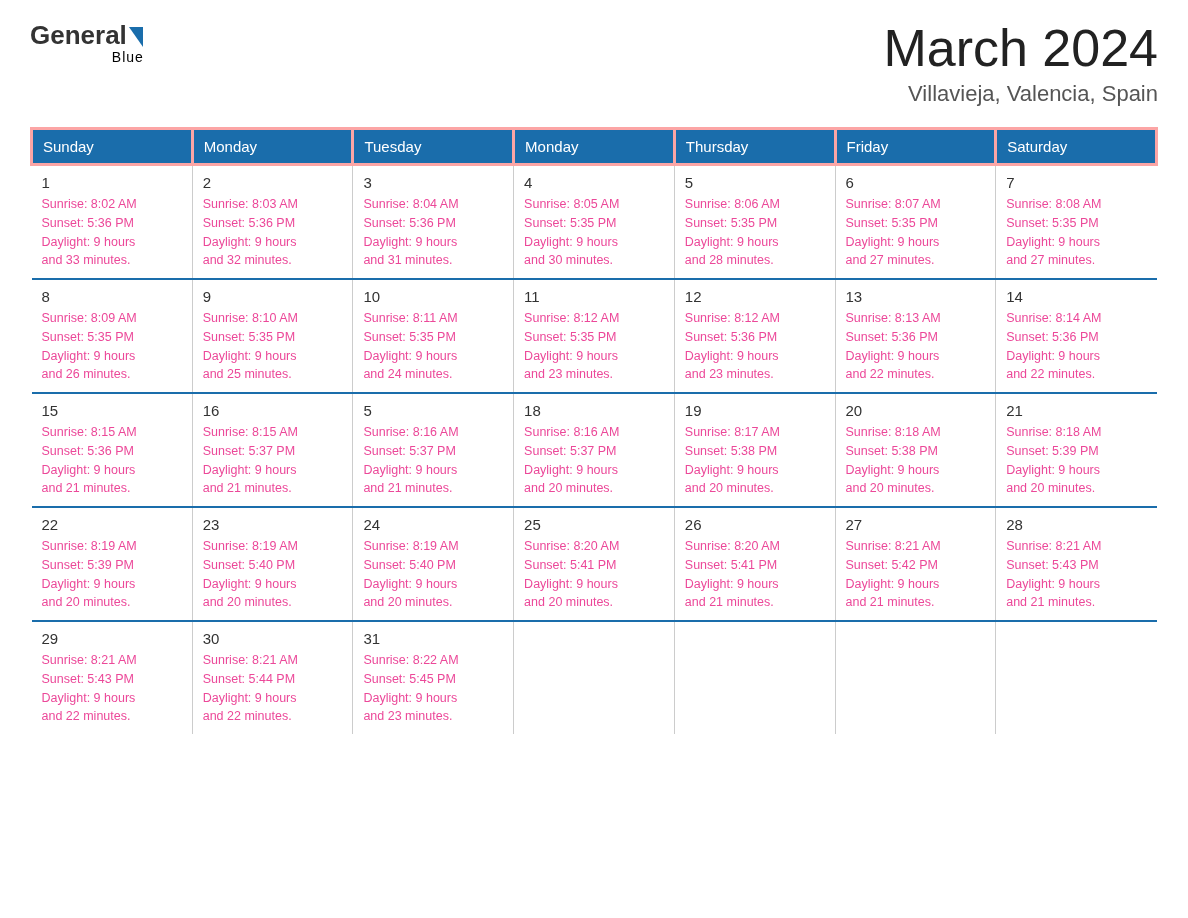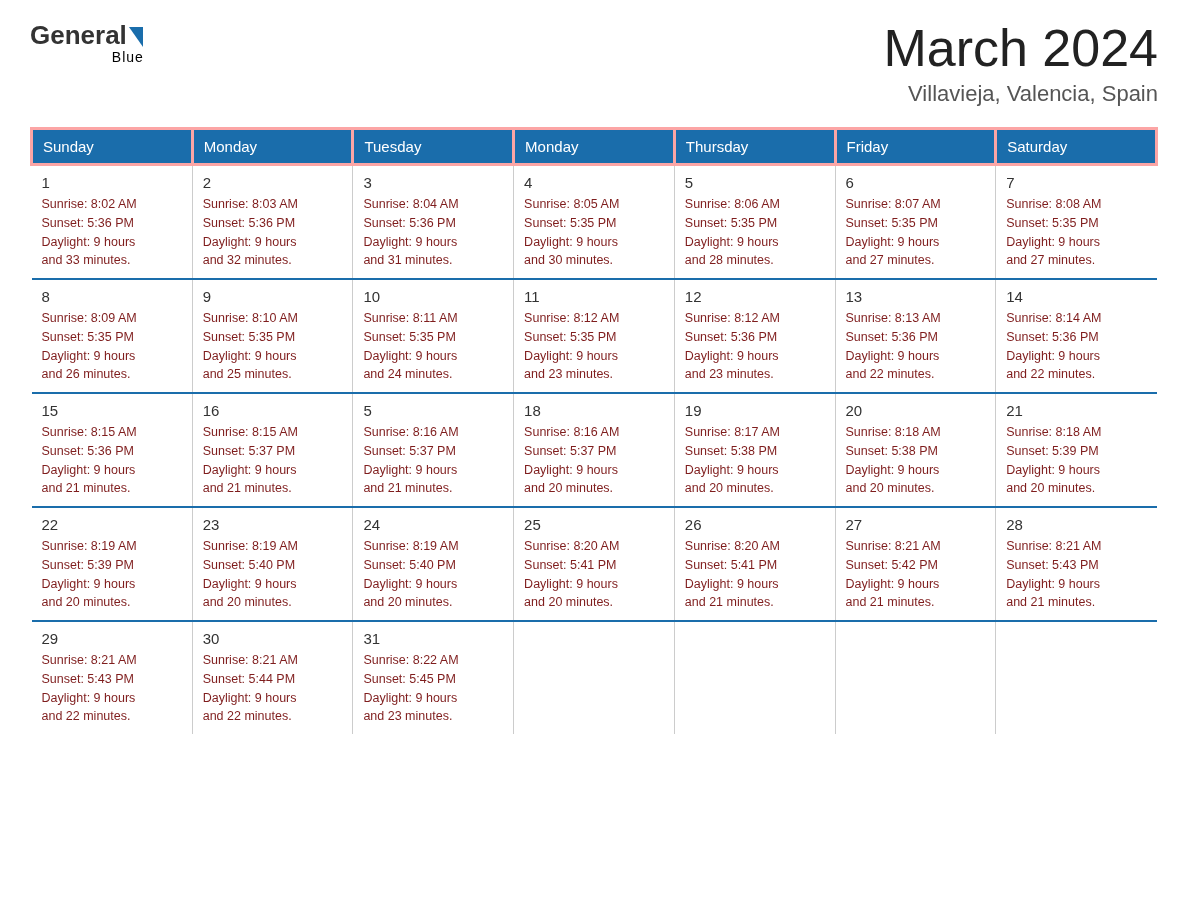--- a/index.html
+++ b/index.html
@@ -85,21 +85,21 @@
     }
     .day-number {
       font-size: 15px;
       font-weight: normal;
       margin-bottom: 4px;
       display: block;
     }
     .day-info {
       font-size: 12.5px;
       line-height: 1.5;
-      color: #7f1d1d;
+      color: #ec4899;
     }
     .empty-cell {
       background: #fff;
     }
     tbody tr:last-child td {
       border-bottom: none;
     }
   </style>
 </head>
 <body>

